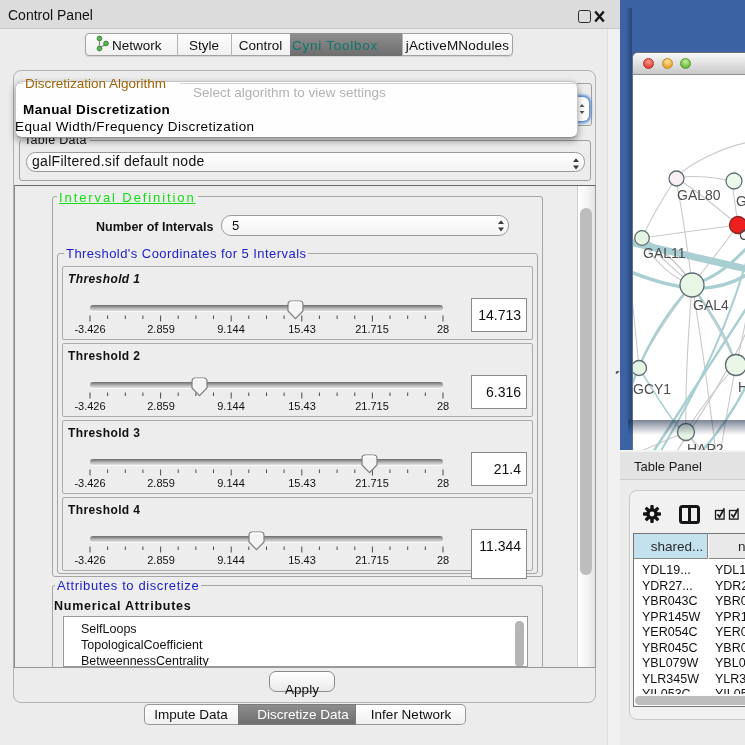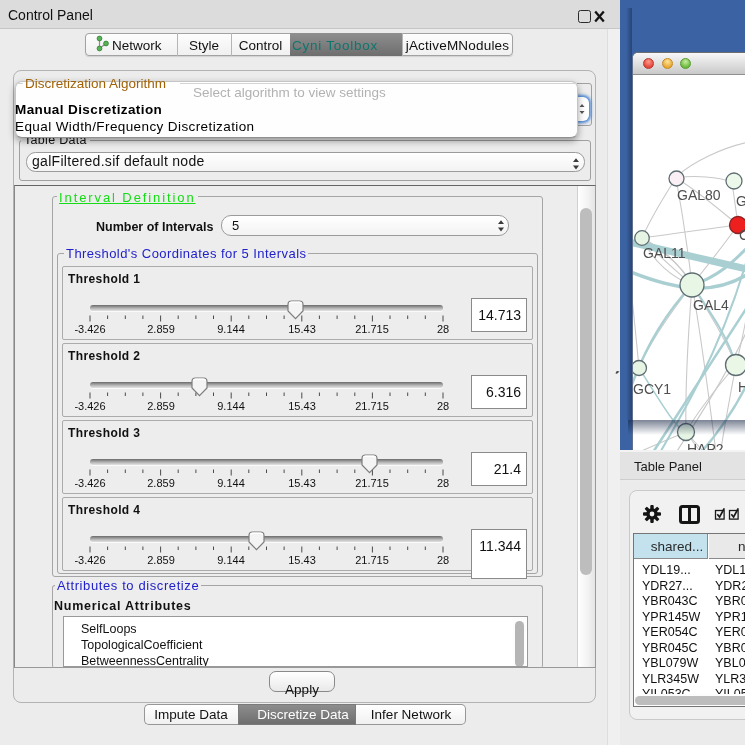--- a/index.html
+++ b/index.html
@@ -61,21 +61,21 @@
 <div class="abs" style="left:96px;top:220px;font-size:12.5px;font-weight:bold;color:#111;">Number of Intervals</div>
 <div class="abs" style="left:221px;top:215px;width:288px;height:21px;border:1px solid #9b9b9b;border-radius:10px;background:linear-gradient(#ffffff,#f3f3f3);"></div>
 <div class="abs" style="left:232px;top:218px;font-size:13px;color:#111;">5</div>
 <svg class="abs" style="left:497px;top:219px;" width="8" height="14" viewBox="0 0 8 14">
     <path d="M1 5 L4 1.2 L7 5 Z M1 8.6 L4 12.4 L7 8.6 Z" fill="#3a3a3a"></path>
   </svg>
 
 <div class="abs" style="left:57px;top:253px;width:481px;height:321px;border:1px solid #a5a5a5;border-radius:3px;"></div>
 <div class="abs" style="left:64px;top:246px;background:#ededed;padding:0 2px;font-size:13px;letter-spacing:0.45px;color:#2121cc;">Threshold's Coordinates for 5 Intervals</div>
 <div class="abs" style="left:62px;top:266px;width:471px;height:74px;border:1px solid #ababab;border-radius:2px;background:#ededed;"></div>
-<div class="abs" style="left:68px;top:272px;font-size:12px;font-weight:bold;letter-spacing:0.4px;color:#111;">Threshold 1</div>
+<div class="abs" style="left:68px;top:272px;font-size:12px;font-weight:bold;letter-spacing:0.4px;color:#111;font-style:italic;">Threshold 1</div>
 <div class="abs" style="left:90px;top:305px;width:353px;height:5.5px;border-radius:3px;background:linear-gradient(#6a6a6a,#b5b5b5 55%,#e3e3e3);box-shadow:0 1px 0 #fafafa;"></div>
 <svg class="abs" style="left:85px;top:315px;" width="363" height="8" viewBox="0 0 363 8">
     <line x1="5.0" y1="0.5" x2="5.0" y2="6.5" stroke="#4a4a4a" stroke-width="1"></line>
     <line x1="22.6" y1="0.5" x2="22.6" y2="4" stroke="#4a4a4a" stroke-width="1"></line>
     <line x1="40.3" y1="0.5" x2="40.3" y2="4" stroke="#4a4a4a" stroke-width="1"></line>
     <line x1="57.9" y1="0.5" x2="57.9" y2="4" stroke="#4a4a4a" stroke-width="1"></line>
     <line x1="75.6" y1="0.5" x2="75.6" y2="6.5" stroke="#4a4a4a" stroke-width="1"></line>
     <line x1="93.2" y1="0.5" x2="93.2" y2="4" stroke="#4a4a4a" stroke-width="1"></line>
     <line x1="110.9" y1="0.5" x2="110.9" y2="4" stroke="#4a4a4a" stroke-width="1"></line>
     <line x1="128.5" y1="0.5" x2="128.5" y2="4" stroke="#4a4a4a" stroke-width="1"></line>
@@ -231,21 +231,21 @@
 </div>
 
 <div class="abs" style="left:269px;top:671px;width:66px;height:21px;border:1px solid #8a8a8a;border-radius:7px;background:linear-gradient(#ffffff,#e9e9e9);"></div>
 <div class="abs" style="left:269px;top:674px;width:66px;text-align:center;font-size:13.5px;color:#111;margin-top:8px;">Apply</div>
 
 <div class="abs" style="left:15px;top:81px;width:563px;height:57px;background:#fefefe;border:1px solid #c5c5c5;border-bottom:1.5px solid #909090;border-radius:7px;box-shadow:0 3px 7px rgba(0,0,0,0.38);"></div>
 <div class="abs" style="left:16px;top:83px;width:7px;height:1px;background:#d4d4d4;"></div>
 <div class="abs" style="left:180px;top:83px;width:397px;height:1px;background:#d4d4d4;"></div>
 <div class="abs" style="left:25px;top:76px;font-size:13.5px;color:#a16207;">Discretization Algorithm</div>
 <div class="abs" style="left:193px;top:85px;font-size:13.5px;color:#b2b2b2;">Select algorithm to view settings</div>
-<div class="abs" style="left:15px;top:102px;font-size:13.5px;font-weight:bold;letter-spacing:0.4px;color:#000;">Manual Discretization</div>
+<div class="abs" style="left:15px;top:102px;font-size:13.5px;font-weight:bold;letter-spacing:0.4px;color:#000;padding-left:8px;">Manual Discretization</div>
 <div class="abs" style="left:15px;top:119px;font-size:13.5px;letter-spacing:0.4px;color:#000;">Equal Width/Frequency Discretization</div>
 
 <div class="abs" style="left:144px;top:704px;width:94px;height:21px;border:1px solid #979797;border-right:none;border-radius:5px 0 0 5px;background:linear-gradient(#ffffff,#f0f0f0);"></div>
 <div class="abs" style="left:238px;top:704px;width:118px;height:21px;border:1px solid #7a7a7a;background:linear-gradient(#8d8d8d,#6e6e6e);"></div>
 <div class="abs" style="left:356px;top:704px;width:110px;height:21px;border:1px solid #979797;border-left:none;border-radius:0 5px 5px 0;background:linear-gradient(#ffffff,#f0f0f0);"></div>
 <div class="abs" style="left:144px;top:707px;width:94px;text-align:center;font-size:13.5px;color:#111;">Impute Data</div>
 <div class="abs" style="left:238px;top:707px;width:130px;text-align:center;font-size:13.5px;color:#fff;">Discretize Data</div>
 <div class="abs" style="left:356px;top:707px;width:110px;text-align:center;font-size:13.5px;color:#111;">Infer Network</div>
 
 <div class="abs" style="left:607px;top:29px;width:13px;height:716px;background:#f0f0f0;border-left:1px solid #dedede;"></div>

